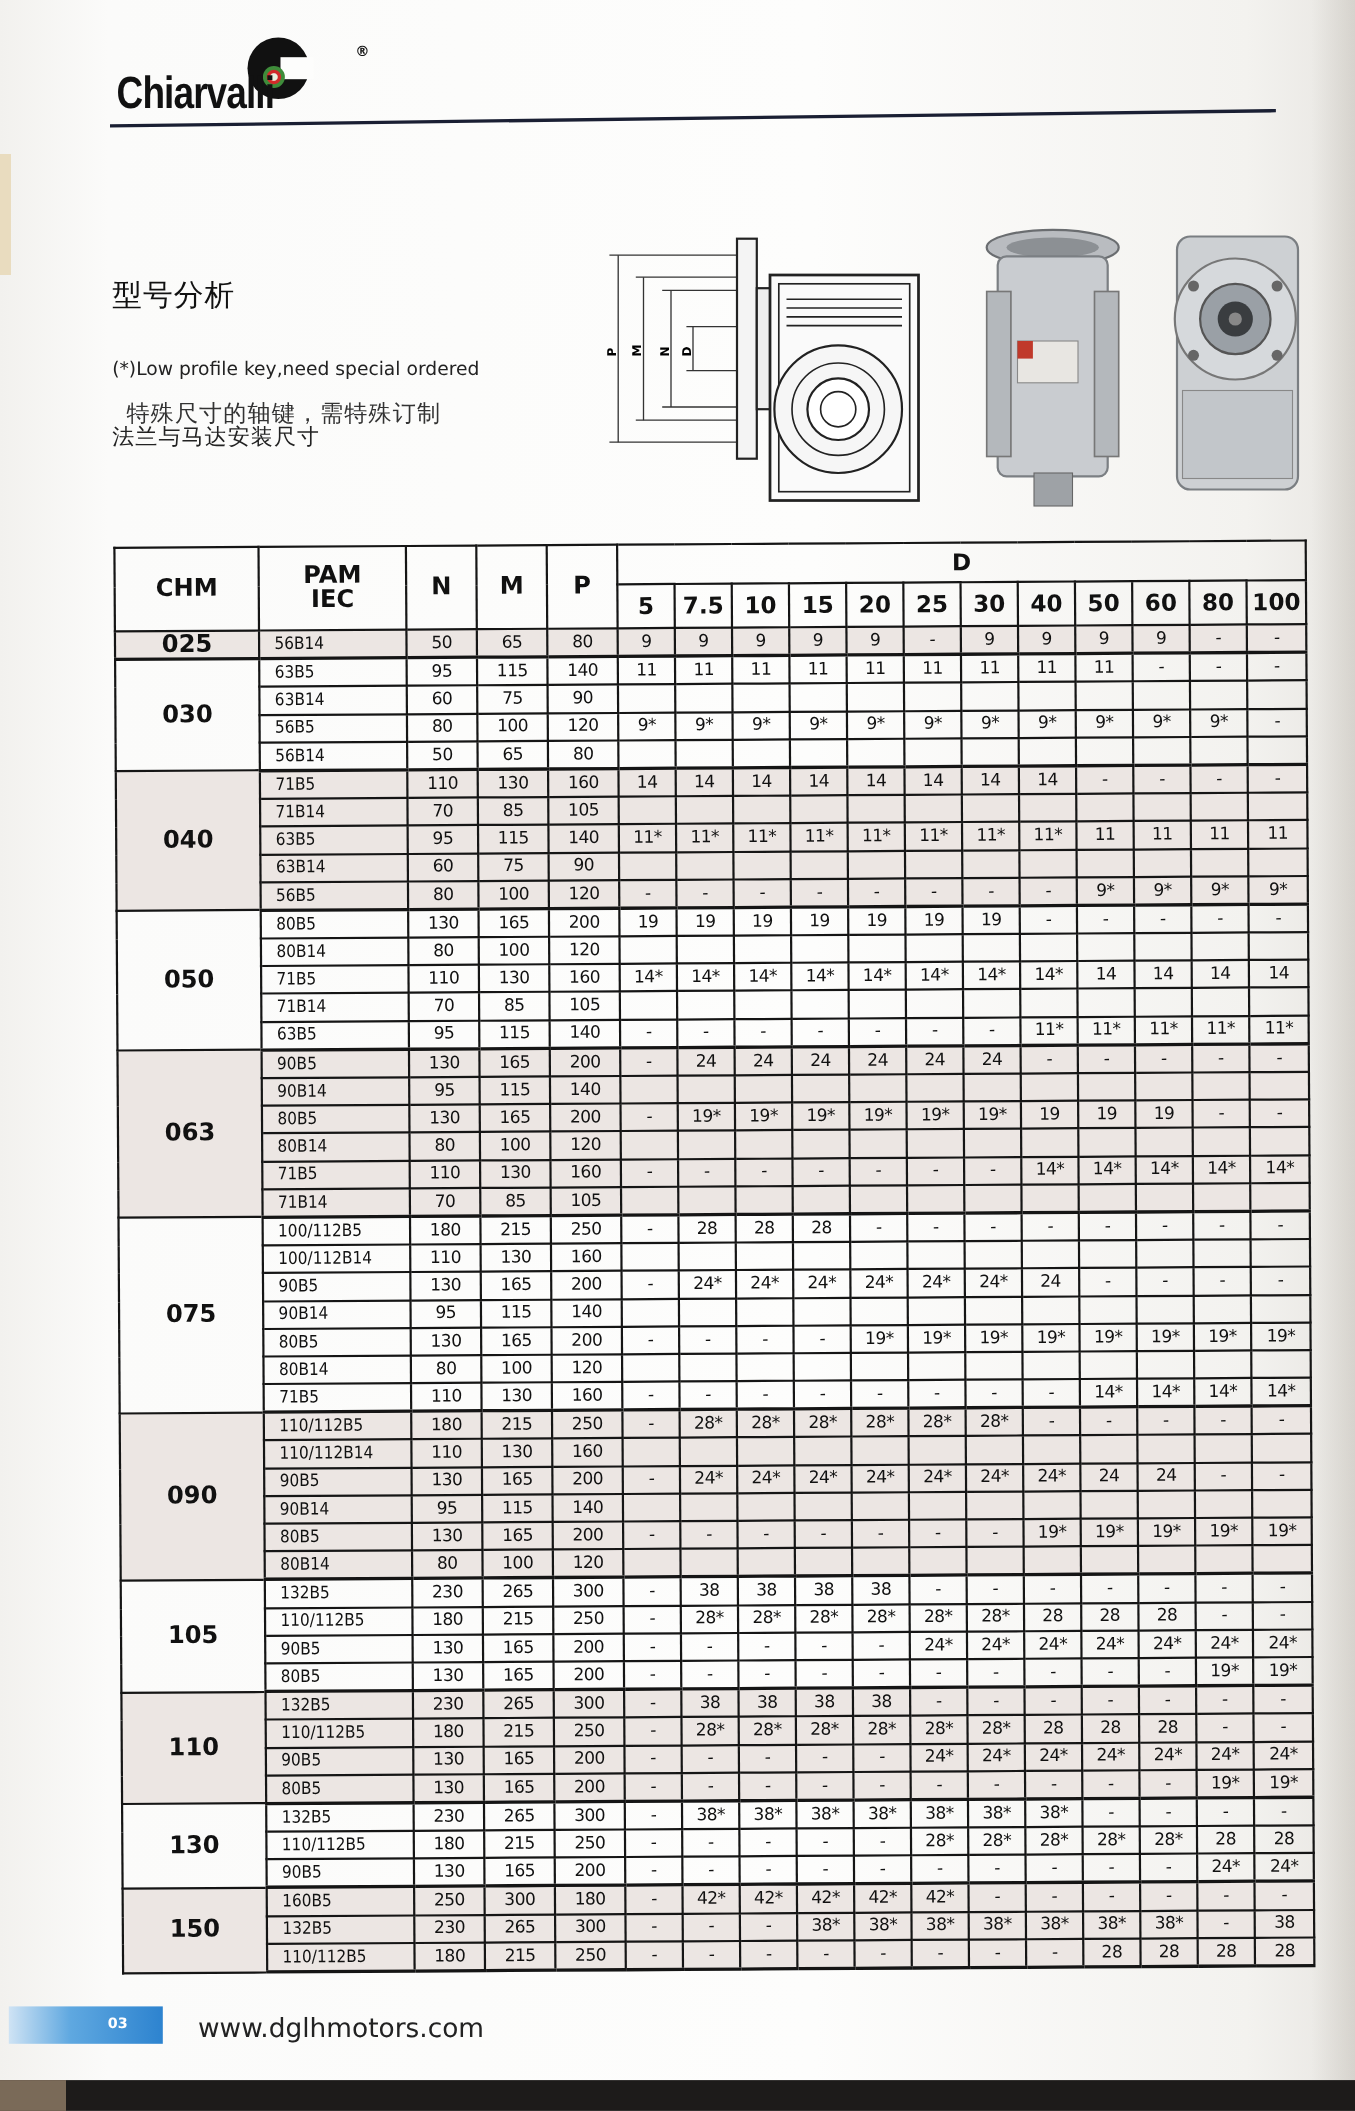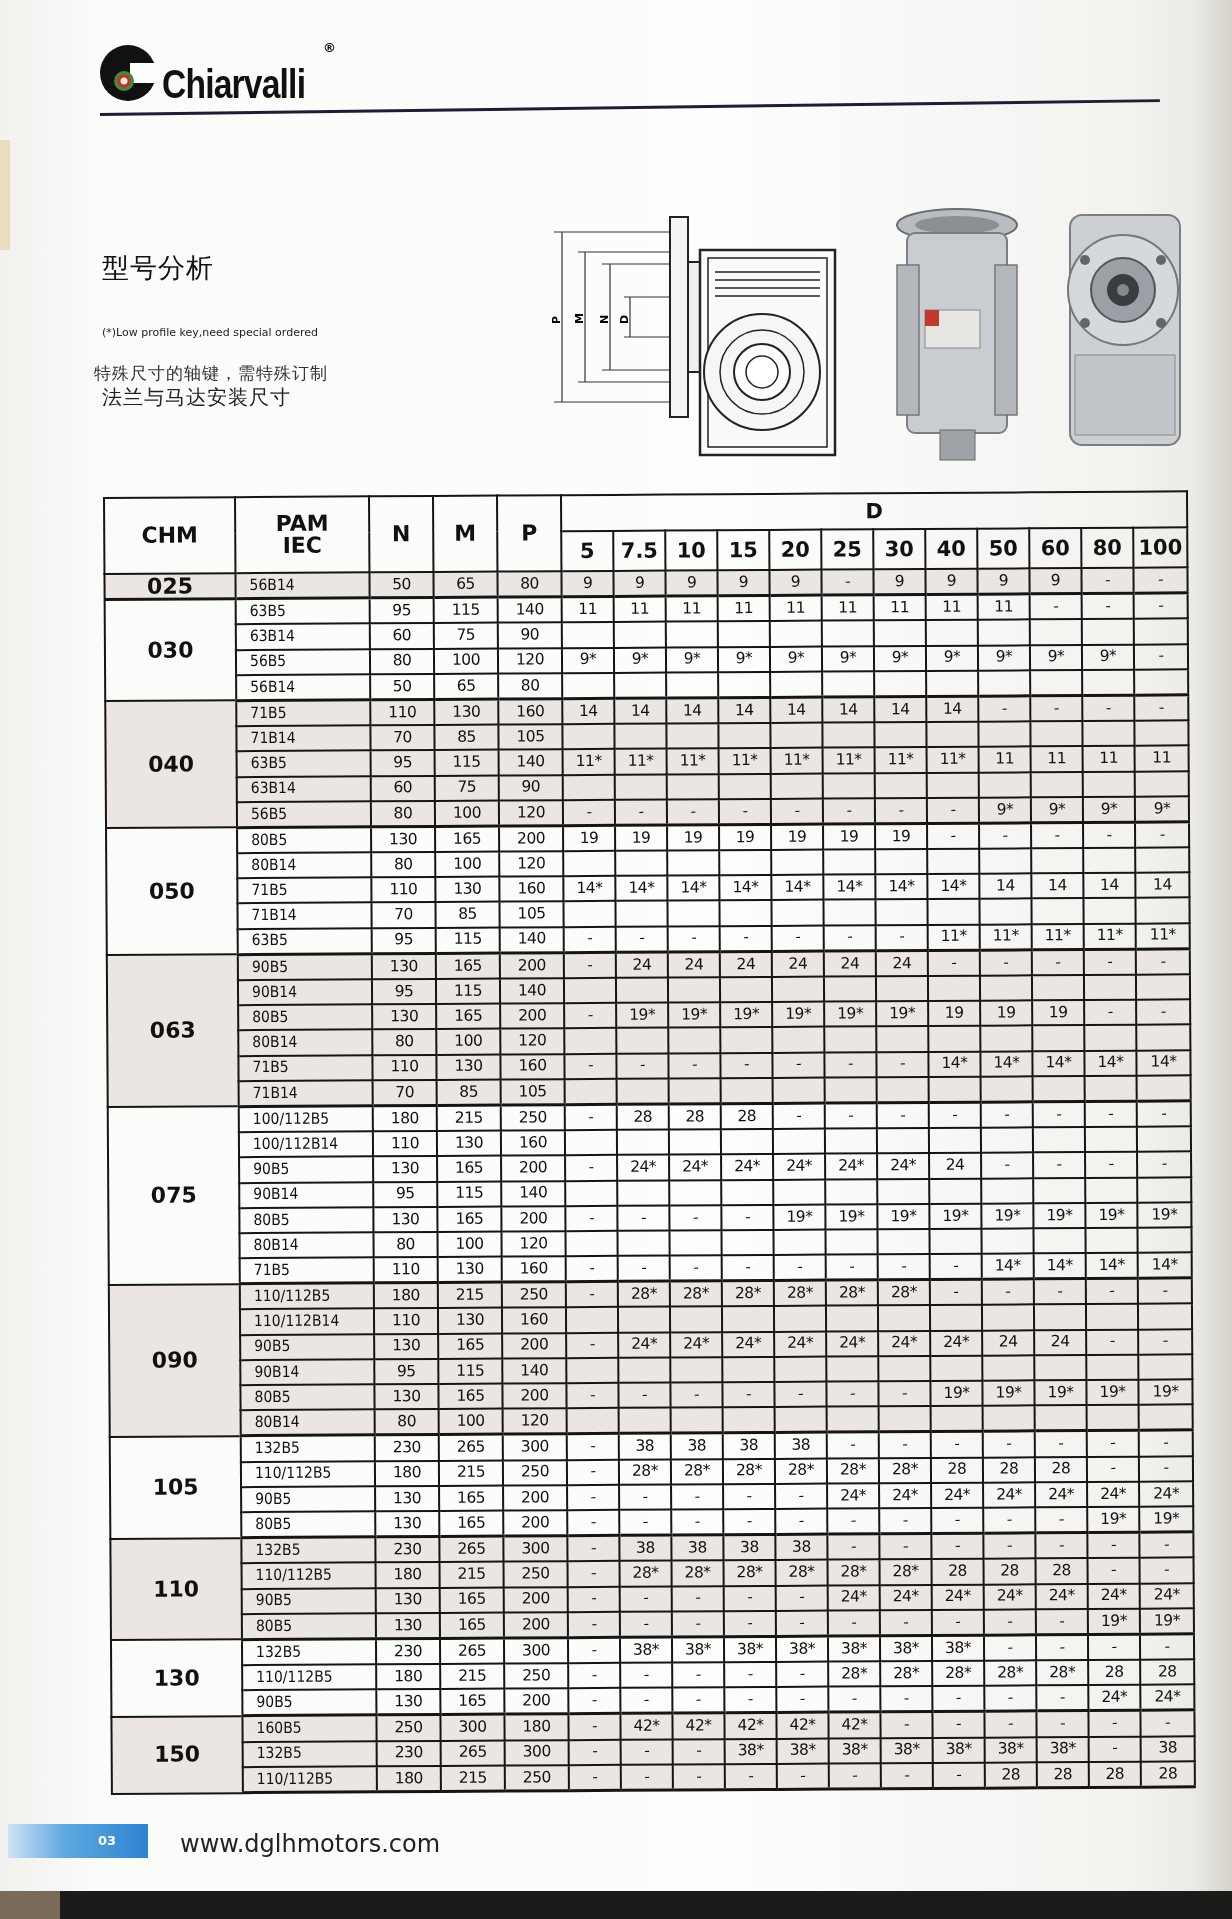--- a/index.html
+++ b/index.html
@@ -14,41 +14,41 @@
     position: absolute; left: 0; top: 0; width: 1232px; height: 1919px;
     background: linear-gradient(90deg, #f2f1ee 0%, #fbfbfa 8%, #fdfdfc 60%, #f3f2ef 92%, #e8e6e2 100%);
   }
   .spine { position:absolute; left:0; top:140px; width:10px; height:110px; background:#e9dcbf; }
   .right-edge { position:absolute; right:0; top:0; width:40px; height:1919px;
     background: linear-gradient(90deg, rgba(0,0,0,0) 0%, rgba(180,175,165,0.35) 100%); }
   .bottom-dark { position:absolute; left:0; bottom:0; width:1232px; height:28px; background:#1d1b1a; }
   .bottom-dark .tan { position:absolute; left:0; bottom:0; width:60px; height:28px; background:#7a6a58; }
 
   
-  .logo { position:absolute; left:100px; top:30px; height:75px; display:flex; align-items:flex-end; }
+  .logo { position:absolute; left:100px; top:30px; height:75px; display:flex; align-items:flex-end;flex-direction:column; }
   .logo-mark { width:56px; height:64px; position:relative; }
   .logo-mark .c {
     position:absolute; left:0; top:4px; width:56px; height:56px; border-radius:50%;
     background:#111;
   }
   .logo-mark .c-cut {
     position:absolute; left:30px; top:22px; width:30px; height:20px; background:#fdfdfc;
   }
   .logo-mark .gear {
     position:absolute; left:14px; top:30px; width:20px; height:20px; border-radius:50%;
     background: radial-gradient(circle, #e9f2e0 0 3px, #d12a2a 4px 6px, #3e8c3a 7px);
   }
   .logo-text { font-family:"Liberation Sans", sans-serif; font-weight:bold; font-size:41px; letter-spacing:-1px; margin-left:6px; line-height:1; transform: scaleX(0.82); transform-origin:left bottom; }
   .logo-reg { font-size:13px; position:absolute; left:323px; top:40px; font-weight:bold; }
   .header-rule { position:absolute; left:100px; top:113px; width:1060px; height:3px; background:#1a1f33;
     transform: rotate(-0.75deg); transform-origin:left center; }
 
   .section-title { position:absolute; left:102px; top:250px; font-size:27px; letter-spacing:1px; }
-  .note-en { position:absolute; left:102px; top:326px; font-size:11px; color:#222; }
-  .note-cn { position:absolute; left:94px; top:362px; font-size:17px; color:#333; letter-spacing:1px;text-align:right; }
+  .note-en { position:absolute; left:102px; top:326px; font-size:17px; color:#222; }
+  .note-cn { position:absolute; left:115px; top:362px; font-size:21px; color:#333; letter-spacing:1px;text-align:right; }
   .subtitle { position:absolute; left:102px; top:384px; font-size:20px; color:#222; letter-spacing:1px; }
 
   
   .drawing { position:absolute; left:550px; top:212px; width:290px; height:250px; }
   .photo1 { position:absolute; left:885px; top:205px; width:145px; height:265px; }
   .photo2 { position:absolute; left:1055px; top:205px; width:135px; height:270px; }
 
   
   .table-wrap { position:absolute; left:103px; top:497px; width:1077px; transform: rotate(-0.35deg); transform-origin:left top; }
   table { border-collapse: collapse; width:1077px; table-layout: fixed; font-family: "DejaVu Sans", sans-serif; }

